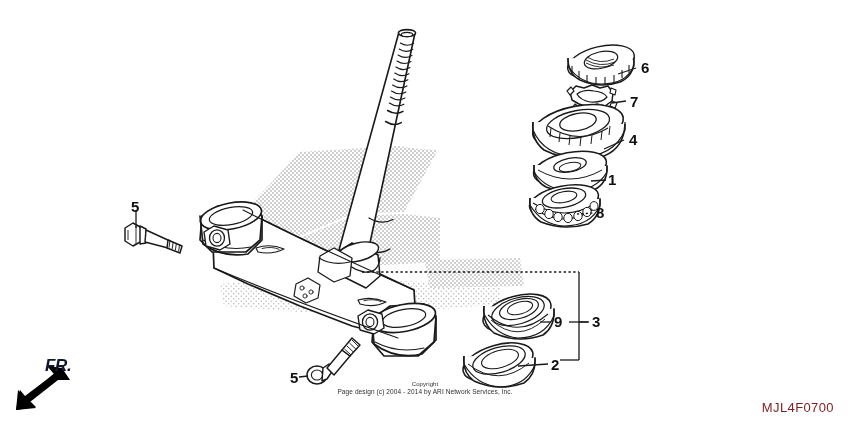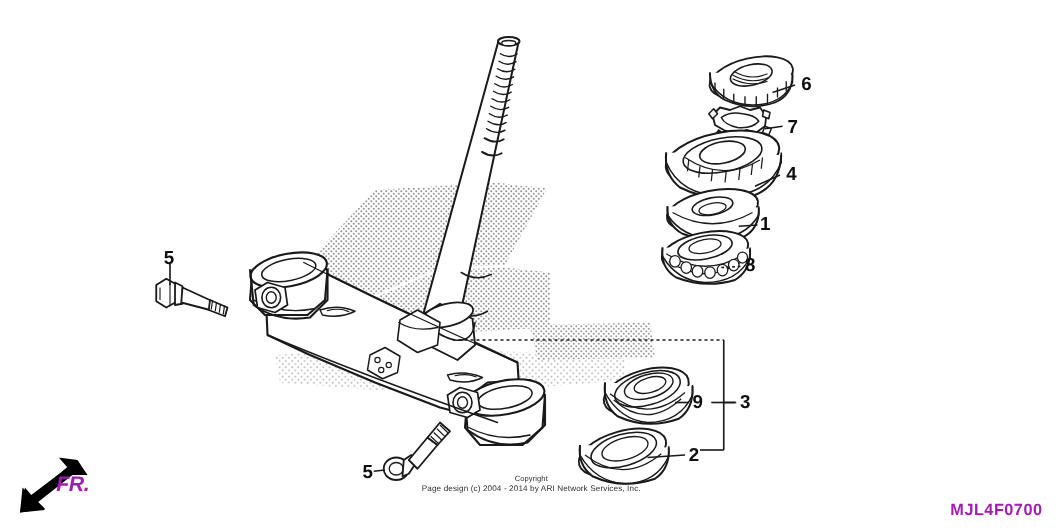--- a/index.html
+++ b/index.html
@@ -21,23 +21,23 @@
     color:#101010;
     line-height:1;
     letter-spacing:0px;
     white-space:nowrap;
   }
   .diagcode{
     position:absolute;
     right:16px;bottom:10px;
     font-family:"Liberation Sans", sans-serif;
     font-size:13px;
-    font-weight:700;
+    font-weight:400;
     letter-spacing:0.4px;
-    color:#a21caf;
+    color:#7f1d1d;
   }
   .copyblock{
     position:absolute;
     left:0;right:0;
     top:381px;
     text-align:center;
     color:#2e2e2e;
   }
   .copyblock .l1{
     font-family:"Liberation Sans", sans-serif;
@@ -51,26 +51,26 @@
     line-height:8px;
     letter-spacing:0.1px;
   }
   .frmark{
     position:absolute;
     left:14px;top:366px;
     width:84px;height:46px;
   }
   .frtext{
     position:absolute;
-    left:45px;top:378px;
+    left:45px;top:356px;
     font-family:"Liberation Sans", sans-serif;
     font-size:17px;
     font-weight:700;
     font-style:italic;
-    color:#a21caf;
+    color:#0f172a;
     letter-spacing:-0.3px;
   }
 </style>
 </head>
 <body>
 
 <div id="sheet">
 <svg width="850" height="425" viewBox="0 0 850 425" xmlns="http://www.w3.org/2000/svg">
   <defs>
     <pattern id="halftone" width="4" height="4" patternUnits="userSpaceOnUse">

